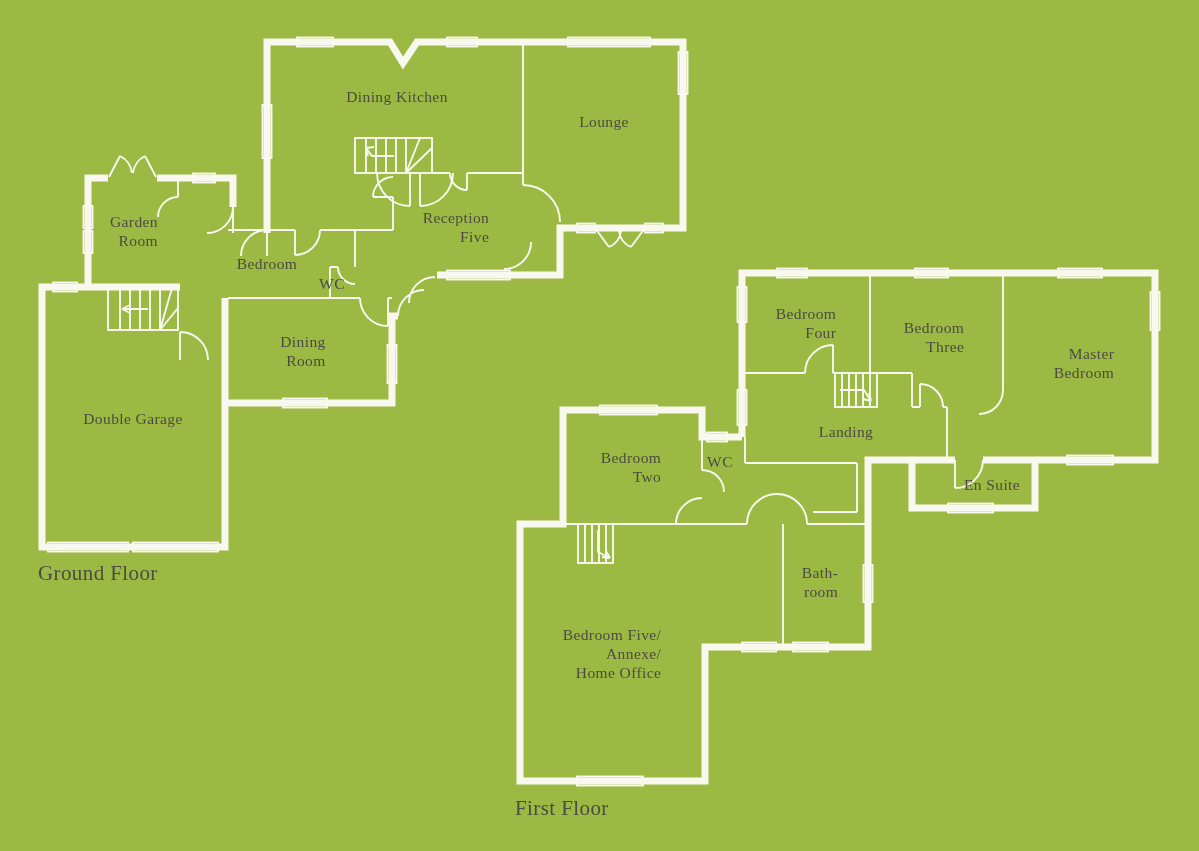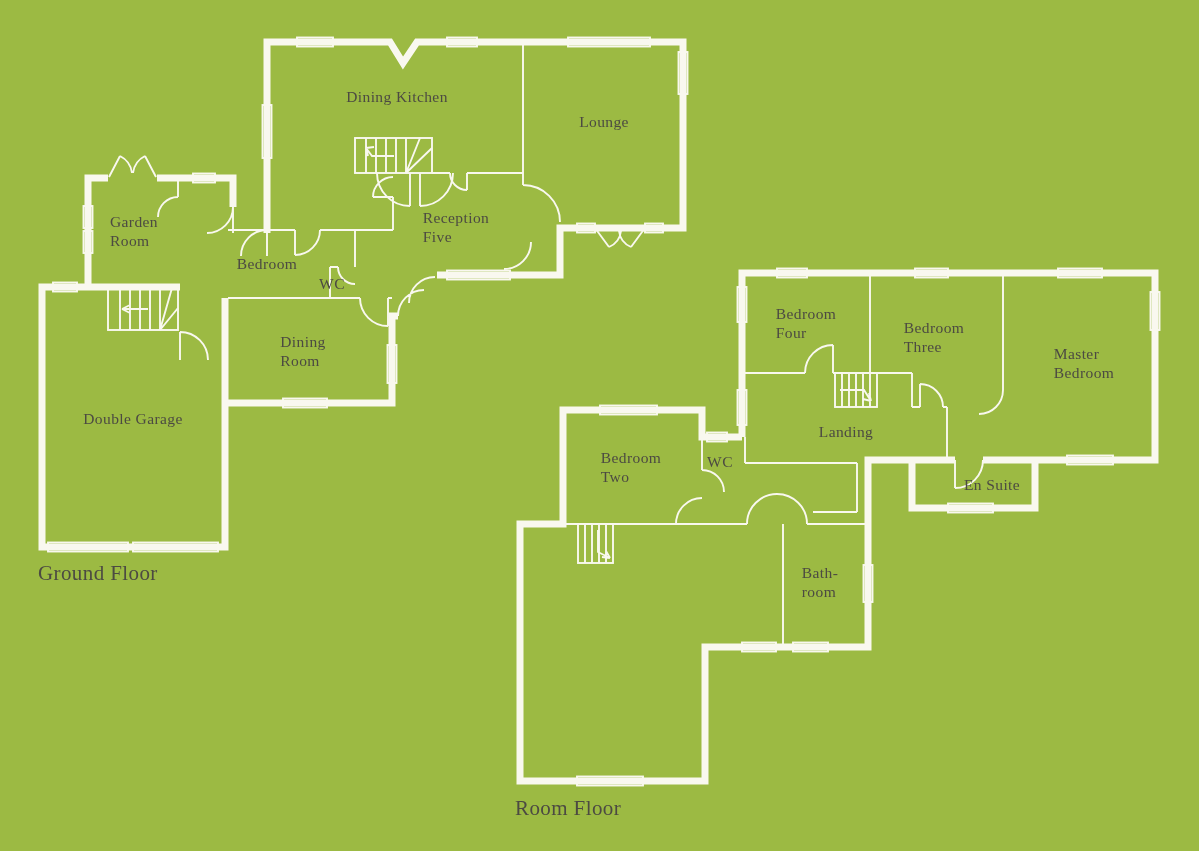--- a/index.html
+++ b/index.html
@@ -5,21 +5,21 @@
   html,body{margin:0;padding:0;}
   body{width:1199px;height:851px;overflow:hidden;background:var(--background,#9cba43);}
   .stage{position:relative;width:1199px;height:851px;background:var(--background,#9cba43);
          font-family:"Liberation Serif","DejaVu Serif",serif;}
   svg.plan{position:absolute;left:0;top:0;}
   svg.plan path, svg.plan rect, svg.plan line, svg.plan polyline{
     fill:none;stroke:var(--wall,#f9f8ef);stroke-linecap:butt;stroke-linejoin:miter;}
   .w7{stroke-width:7;}
   .w2{stroke-width:1.9;}
   .win{fill:var(--background,#9cba43);stroke-width:1.9;}
-  .room-label{position:absolute;transform:translate(-50%,-50%);text-align:left;
+  .room-label{position:absolute;transform:translate(-50%,-50%);text-align:right;
     color:var(--text,#4c4a42);font-size:15.5px;line-height:19px;letter-spacing:.4px;white-space:nowrap;}
   .room-label span{display:block;}
   .floor-title{position:absolute;color:var(--text,#4c4a42);font-size:21px;font-weight:normal;
     letter-spacing:.4px;white-space:nowrap;}
 </style>
 </head>
 <body>
 
 <div class="stage">
   <svg class="plan" width="1199" height="851" viewBox="0 0 1199 851">
@@ -197,14 +197,19 @@
     <span>Bedroom</span>
     <span>Two</span>
   </div>
   <div class="room-label" style="left:720px;top:461px">
     <span>WC</span>
   </div>
   <div class="room-label" style="left:820px;top:582px">
     <span>Bath-</span>
     <span>room</span>
   </div>
-  <div class="floor-title" style="left:515px;top:796px">Room Floor</div>
+  <div class="room-label" style="left:612px;top:653px">
+    <span>Bedroom Five/</span>
+    <span>Annexe/</span>
+    <span>Home Office</span>
+  </div>
+  <div class="floor-title" style="left:515px;top:796px">First Floor</div>
 </div>
 
 </body></html>

